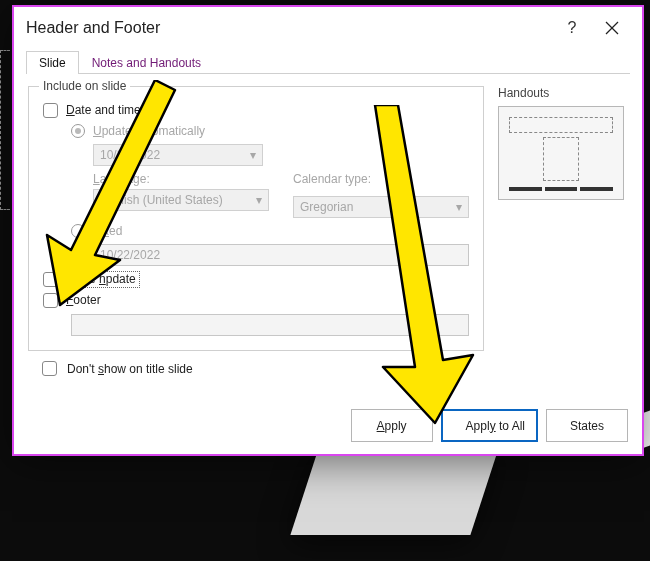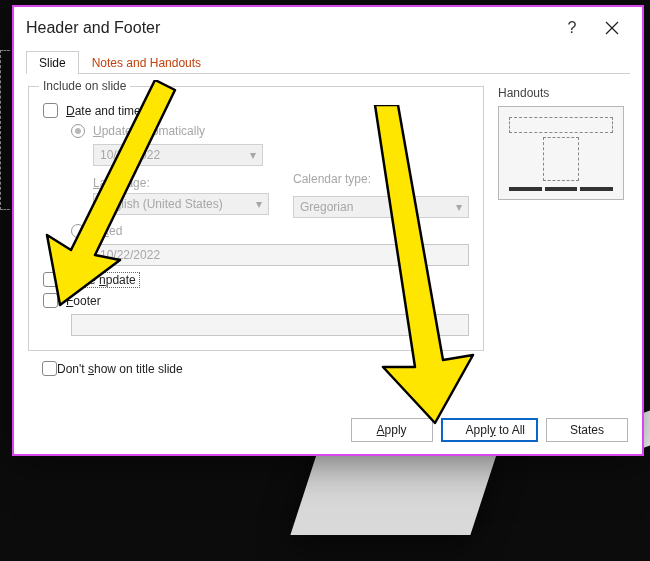--- a/index.html
+++ b/index.html
@@ -31,36 +31,36 @@
   .dlg-titlebar {
     height: 42px; display: flex; align-items: center; padding: 0 10px 0 12px;
   }
   .dlg-title { font-size: 16px; font-weight: 400; color: #222; flex: 1; }
   .dlg-help { width: 40px; text-align: center; font-size: 16px; color: #333; cursor: pointer; }
   .dlg-close { width: 40px; text-align: center; cursor: pointer; }
   .dlg-close svg { display: block; margin: 0 auto; }
 
   .tabs { display: flex; padding-left: 12px; align-items: flex-end; height: 24px; }
   .tab {
-    padding: 4px 12px; font-size: 12px; color: #c2410c; border: 1px solid transparent; border-bottom: none;
+    padding: 4px 12px; font-size: 12px; color: #701a75; border: 1px solid transparent; border-bottom: none;
     cursor: pointer; position: relative; top: 1px;
   }
   .tab.active { border-color: #cfcfcf; background: #fff; color: #111; }
   .tab-strip-line { border-bottom: 1px solid #cfcfcf; margin: 0 12px; }
 
   .body { padding: 12px 14px 0 14px; display: flex; gap: 14px; }
 
   .fieldset {
     border: 1px solid #cfcfcf; position: relative; padding: 16px 14px 8px 14px; flex: 1;
   }
   .fieldset .legend {
     position: absolute; top: -8px; left: 10px; background: #fff; padding: 0 4px; font-size: 12px; color: #444;
   }
 
-  .row { display: flex; align-items: center; gap: 8px; margin-bottom: 6px; }
+  .row { display: flex; gap: 8px; margin-bottom: 6px; }
   .indent1 { padding-left: 28px; }
   .indent2 { padding-left: 50px; }
 
   .chk { width: 15px; height: 15px; border: 1px solid #888; border-radius: 3px; background: #fff; }
   .radio {
     width: 14px; height: 14px; border: 1.5px solid #999; border-radius: 50%; background: #fff;
     display: inline-flex; align-items: center; justify-content: center;
   }
   .radio.sel::after { content: ""; width: 6px; height: 6px; border-radius: 50%; background: #b9b9b9; }
 
@@ -86,27 +86,27 @@
   .preview-lbl { font-size: 12px; color: #444; margin-bottom: 6px; }
   .preview-box {
     width: 126px; height: 94px; border: 1px solid #b7b7b7; background: #f6f6f6; padding: 8px; position: relative;
   }
   .preview-box .ph { border: 1px dashed #888; position: absolute; }
   .preview-box .ph.title { left: 10px; right: 10px; top: 10px; height: 16px; }
   .preview-box .ph.body { left: 44px; right: 44px; top: 30px; bottom: 18px; }
   .preview-box .ftr { position: absolute; left: 10px; right: 10px; bottom: 8px; height: 4px; display: flex; gap: 3px; }
   .preview-box .ftr span { flex: 1; background: #333; }
 
-  .lower-row { padding: 10px 14px 0 28px; display: flex; align-items: center; gap: 0; }
+  .lower-row { padding: 10px 14px 0 28px; display: flex; align-items: center; gap: 10px; }
 
   .btn-row {
     position: absolute; bottom: 12px; right: 14px; display: flex; gap: 8px;
   }
   .btn {
-    min-width: 82px; height: 24px; border: 1px solid #b5b5b5; background: #fff; font-size: 12px;
+    min-width: 82px; height: 33px; border: 1px solid #b5b5b5; background: #fff; font-size: 12px;
     display: flex; align-items: center; justify-content: center; cursor: pointer; padding: 0 12px;
   }
   .btn.primary { border-color: #0a66c2; box-shadow: inset 0 0 0 1px #0a66c2; padding-left: 24px; }
 
   
   .arrow { position: absolute; pointer-events: none; }
 </style>
 </head>
 <body>
 

